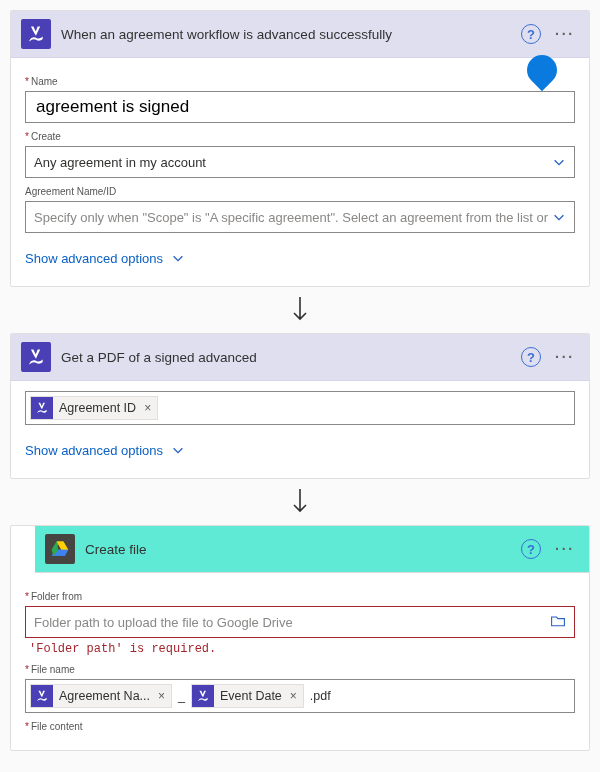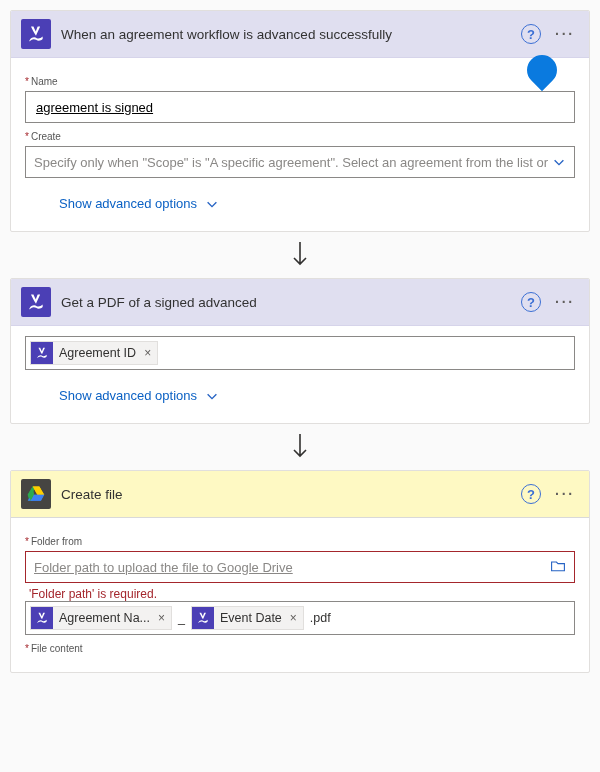--- a/index.html
+++ b/index.html
@@ -18,21 +18,21 @@
     border-radius: 2px;
     overflow: hidden;
   }
   .card-header {
     display: flex;
     align-items: center;
     padding: 8px 10px;
     background: #e0dff0;
     border-bottom: 1px solid #d6d4ea;
   }
-  .header-drive { background: #fef9c3; border-bottom: 1px solid #d9d9d9; }
+  .header-drive { background: #5eead4; border-bottom: 1px solid #d9d9d9; margin-left: 24px; }
   .app-icon {
     width: 30px; height: 30px;
     display: flex; align-items: center; justify-content: center;
     border-radius: 2px;
     flex: 0 0 30px;
   }
   .app-icon.acrobat { background: #4b3fb5; }
   .app-icon.drive { background: #464542; }
   .card-title {
     flex: 1;
@@ -72,39 +72,37 @@
     height: 32px;
     width: 100%;
     display: flex;
     align-items: center;
     padding: 0 8px;
     background: #fff;
     font-size: 13px;
     color: #323130;
   }
   .control input {
-    border: none; outline: none; flex: 1; font-size: 13px;
+    border: none; outline: none; flex: 1; font-size: 17px;
     background: transparent;
-    text-decoration: underline;
   }
   .control.dropdown { cursor: pointer; justify-content: space-between; }
   .control.readonly-ph { color: #8a8886; }
   .control.error { border-color: #a4262c; }
-  .error-msg { color: #a4262c; font-size: 12px; margin-top: 4px; margin-left: 4px;}
+  .error-msg { color: #a4262c; font-size: 12px; margin-top: 4px; margin-left: 4px; font-family: Liberation Mono, monospace;}
   .chevron { color: #2663c4; }
   .chevron svg { display:block;}
   .show-advanced {
     color: #0b61c4;
     font-size: 13px;
     margin-top: 18px;
     margin-bottom: 6px;
     display: inline-flex;
-    align-items: center;
-    cursor: pointer;
-    margin-left: 34px;
+    align-items: flex-start;
+    cursor: pointer;
   }
   .show-advanced .chevron { margin-left: 8px; }
   .token-row {
     border: 1px solid #8a8886;
     min-height: 34px;
     width: 100%;
     display: flex;
     align-items: center;
     flex-wrap: wrap;
     padding: 3px 4px;
@@ -176,21 +174,30 @@
     <div class="more-icon">···</div>
   </div>
   <div class="card-body">
 
     <div class="field-label"><span class="required-star">*</span><span>Name</span></div>
     <div class="control">
       <input type="text" value="agreement is signed" style="">
     </div>
 
     <div class="field-label"><span class="required-star">*</span><span>Create</span></div>
-
+    <div class="control dropdown">
+      <span>Any agreement in my account</span>
+      <span class="chevron">
+          <svg width="14" height="14" viewBox="0 0 16 16">
+            <path fill="none" stroke="#2663c4" stroke-width="1.6" d="M3 6l5 5 5-5"></path>
+          </svg>
+        </span>
+    </div>
+
+    <div class="field-label"><span>Agreement Name/ID</span></div>
     <div class="control dropdown readonly-ph">
       <span style="overflow:hidden;white-space:nowrap;flex:1;">Specify only when "Scope" is "A specific agreement". Select an agreement from the list or enter th</span>
       <span class="chevron">
           <svg width="14" height="14" viewBox="0 0 16 16">
             <path fill="none" stroke="#2663c4" stroke-width="1.6" d="M3 6l5 5 5-5"></path>
           </svg>
         </span>
     </div>
 
     <div class="show-advanced">
@@ -268,29 +275,30 @@
         </svg>
     </div>
     <div class="card-title">Create file</div>
     <div class="help-icon">?</div>
     <div class="more-icon">···</div>
   </div>
   <div class="card-body">
 
     <div class="field-label"><span class="required-star">*</span><span>Folder from</span></div>
     <div class="control error readonly-ph">
-      <span style="flex:1;text-decoration:underline;">Folder path to upload the file to Google Drive</span>
+      <span style="flex:1;">Folder path to upload the file to Google Drive</span>
       <span class="folder-btn">
         <svg width="16" height="14" viewBox="0 0 20 16">
             <path fill="none" stroke="#2663c4" stroke-width="1.4" d="M2 3h6l2 2h8v9H2z"></path>
           </svg>
       </span>
     </div>
     <div class="error-msg">'Folder path' is required.</div>
 
+    <div class="field-label"><span class="required-star">*</span><span>File name</span></div>
     <div class="token-row">
       <div class="token">
         <div class="token-icon">
             <svg width="14" height="14" viewBox="0 0 24 24">
               <path fill="#fff" d="M6 3 C6 3 9 10 12 14 C14 10 17 3 17 3 L14 3 C14 3 12 8 12 9 C11 8 9 3 9 3 Z M4 20 C6 16 10 15 13 17 C15 18 18 17 20 15 L20 18 C18 20 15 21 12 19 C9 17 6 19 4 21 Z"></path>
             </svg>
           </div>
         <span>Agreement Na...</span>
         <span class="token-x">×</span>
       </div>

